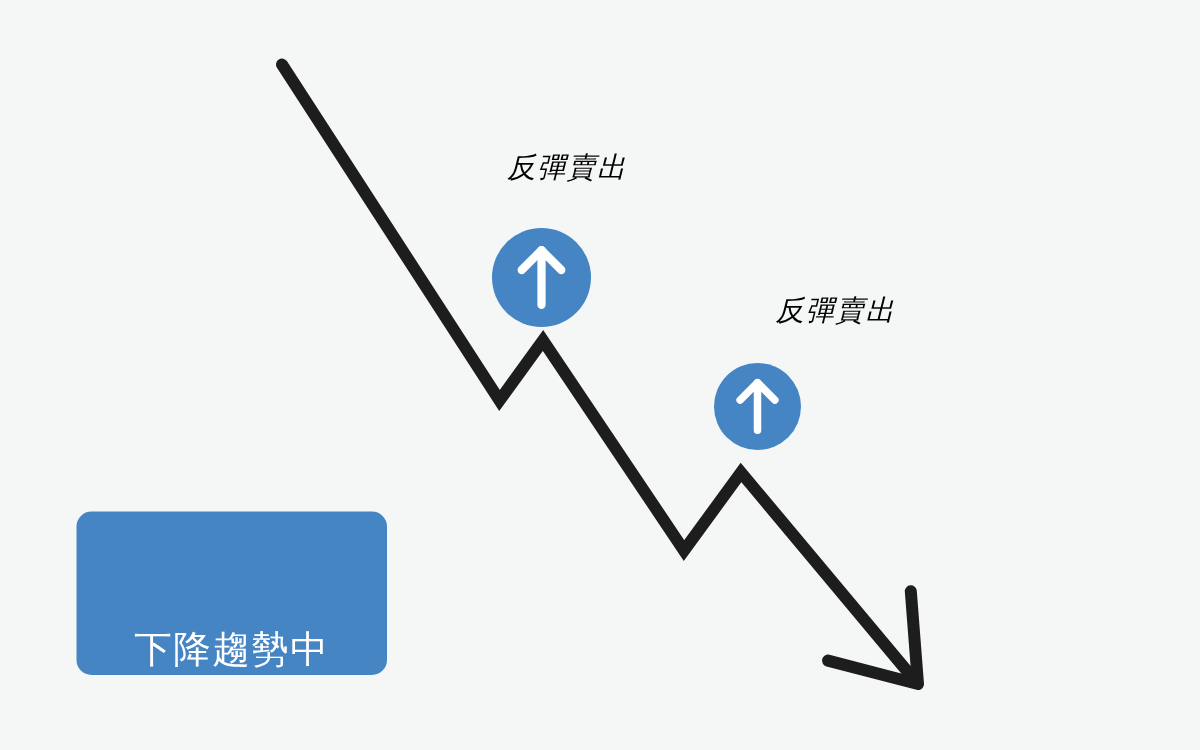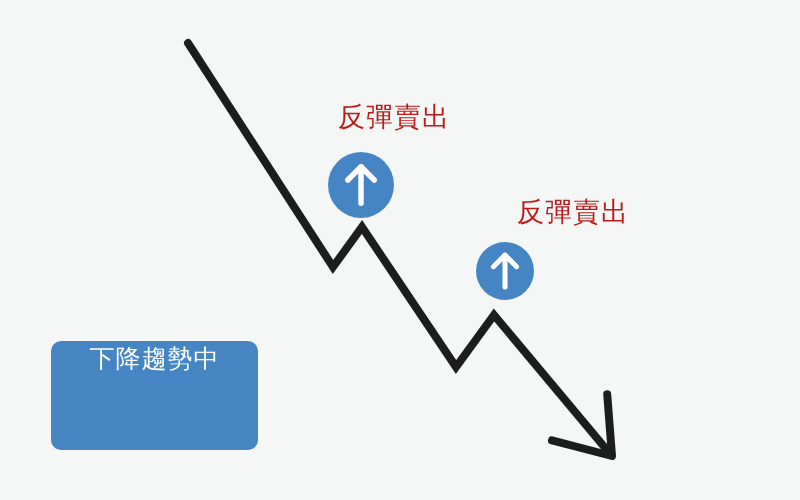--- a/index.html
+++ b/index.html
@@ -24,46 +24,47 @@
     position: absolute;
     top: 0;
     left: 0;
     width: 800px;
     height: 500px;
     display: block;
   }
   .annotation-label {
     position: absolute;
     white-space: nowrap;
-    color: #b91c1c;
-    font-size: 27px;
+    color: #000000;
+    font-size: 19px;
     line-height: 1;
     letter-spacing: 1px;
     font-family: "DejaVu Sans", "Liberation Sans", sans-serif;
+    font-style: italic;
   }
   #label-rebound-sell-1 {
     left: 338px;
     top: 103px;
   }
   #label-rebound-sell-2 {
     left: 517px;
     top: 198px;
   }
   #callout-box {
     position: absolute;
     left: 51px;
     top: 341px;
     width: 207px;
     height: 109px;
     background: #4585c4;
     border-radius: 10px;
     display: flex;
     flex-direction: column;
     align-items: center;
-    justify-content: space-between;
+    justify-content: flex-end;
     box-sizing: border-box;
   }
   #callout-box .callout-line {
     color: #ffffff;
     font-size: 25px;
     line-height: 1.42;
     letter-spacing: 1px;
     text-align: center;
     font-family: "DejaVu Sans", "Liberation Sans", sans-serif;
   }

